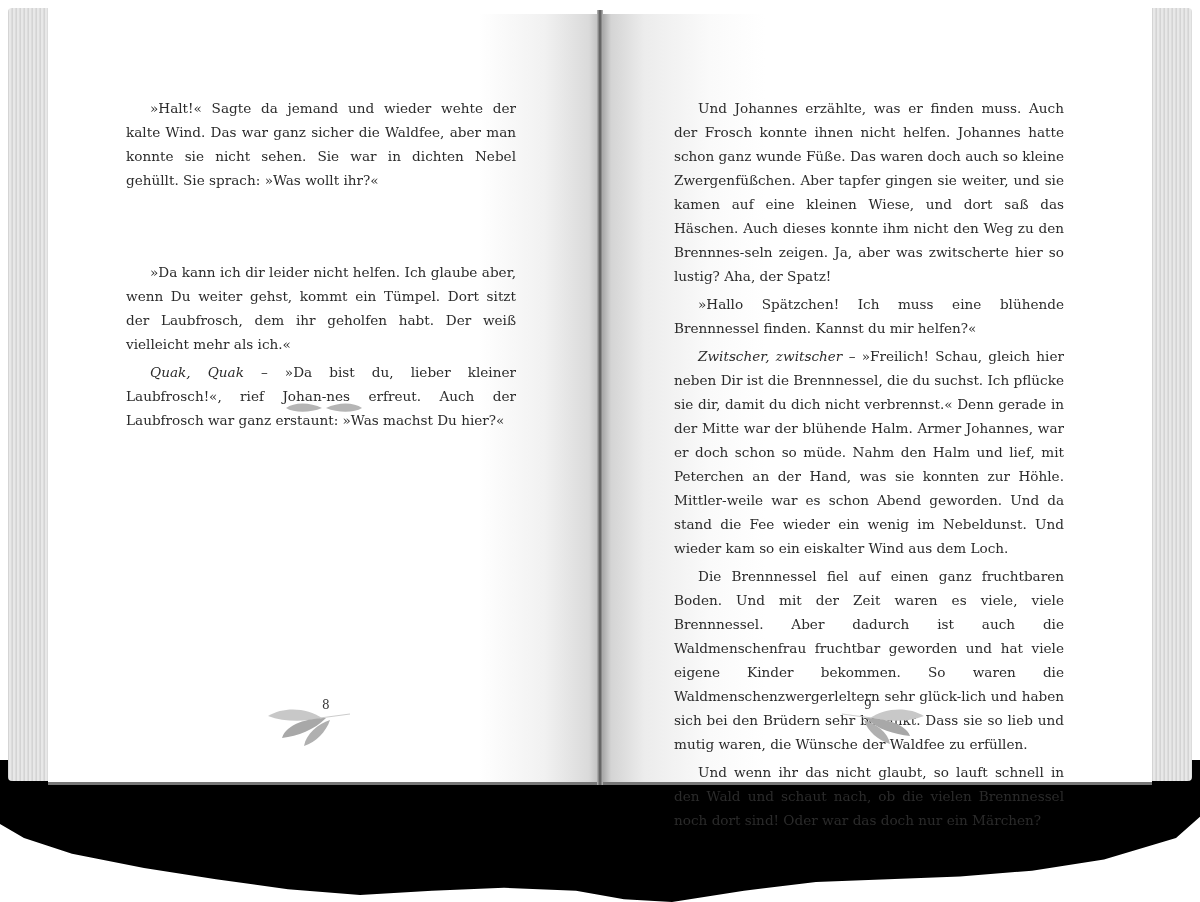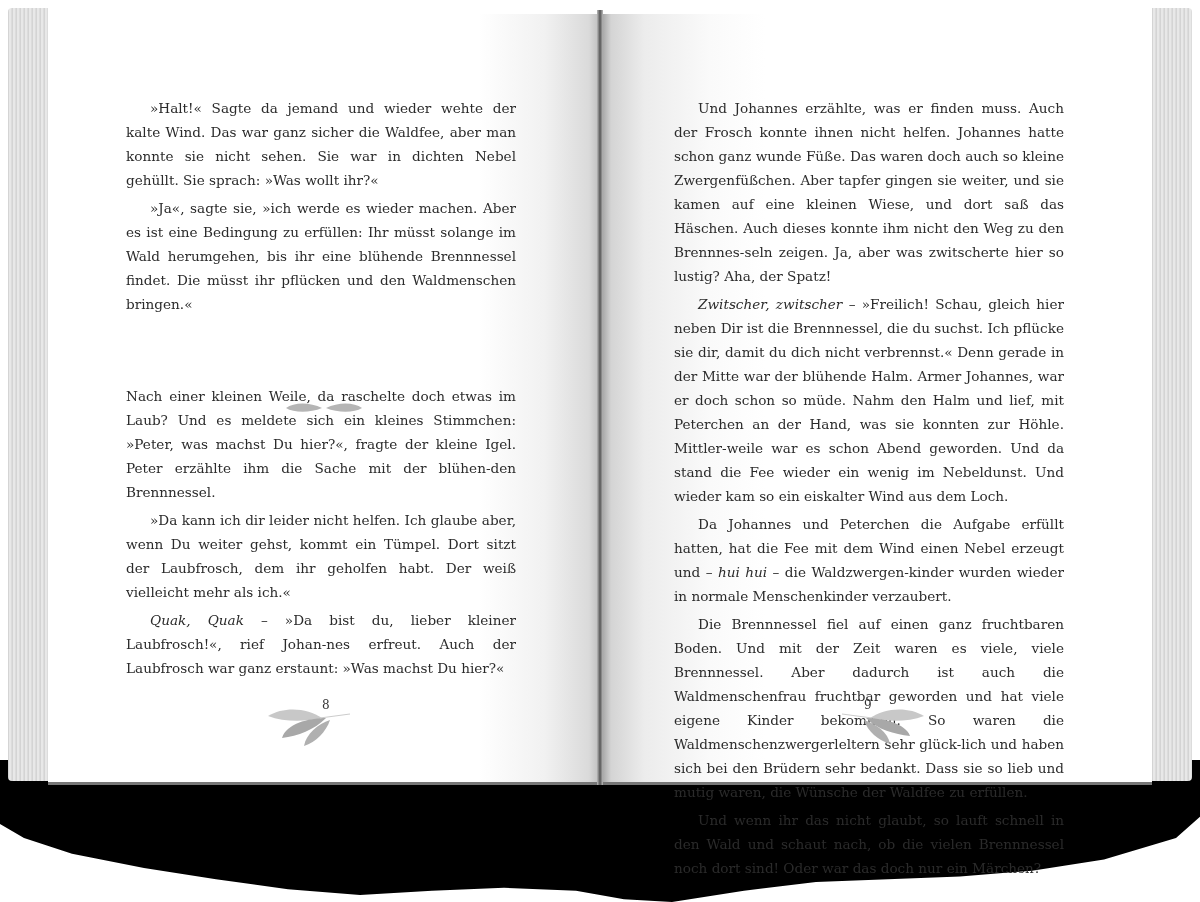--- a/index.html
+++ b/index.html
@@ -68,40 +68,38 @@
 <div class="book-edge left"></div>
 <div class="book-edge right"></div>
 
 <div class="page left"></div>
 <div class="page right"></div>
 <div class="gutter"></div>
 
 <div class="text left">
   <div id="left-s1">
       <p><span>»Halt!« Sagte da jemand und wieder wehte der kalte Wind. Das war ganz sicher die Waldfee, aber man konnte sie nicht sehen. Sie war in dichten Nebel gehüllt. Sie sprach: »Was wollt ihr?«</span></p>
-      <p><span>»Ja«, sagte sie, »ich werde es wieder machen. Aber es ist eine Bedingung zu erfüllen: Ihr müsst solange im Wald herumgehen, bis ihr eine blühende Brennnessel findet. Die müsst ihr pflücken und den Waldmenschen bringen.«</span></p>
     </div>
   <div style="height:60px"></div>
   <div id="left-s2">
-      <p class="noindent"><span>Nach einer kleinen Weile, da raschelte doch etwas im Laub? Und es meldete sich ein kleines Stimmchen: »Peter, was machst Du hier?«, fragte der kleine Igel. Peter erzählte ihm die Sache mit der blühen-den Brennnessel.</span></p>
       <p><span>»Da kann ich dir leider nicht helfen. Ich glaube aber, wenn Du weiter gehst, kommt ein Tümpel. Dort sitzt der Laubfrosch, dem ihr geholfen habt. Der weiß vielleicht mehr als ich.«</span></p>
       <p><em>Quak, Quak</em><span> – »Da bist du, lieber kleiner Laubfrosch!«, rief Johan-nes erfreut. Auch der Laubfrosch war ganz erstaunt: »Was machst Du hier?«</span></p>
     </div>
 </div>
 
 <svg class="ornament" viewBox="0 0 80 16">
   <path d="M2 8 C10 2, 26 2, 38 8 C26 13, 10 13, 2 8 Z" fill="#b5b5b5"></path>
   <path d="M78 8 C70 2, 54 2, 42 8 C54 13, 70 13, 78 8 Z" fill="#b5b5b5"></path>
 </svg>
 
 <div class="text right">
   <div id="right-s">
       <p><span>Und Johannes erzählte, was er finden muss. Auch der Frosch konnte ihnen nicht helfen. Johannes hatte schon ganz wunde Füße. Das waren doch auch so kleine Zwergenfüßchen. Aber tapfer gingen sie weiter, und sie kamen auf eine kleinen Wiese, und dort saß das Häschen. Auch dieses konnte ihm nicht den Weg zu den Brennnes-seln zeigen. Ja, aber was zwitscherte hier so lustig? Aha, der Spatz!</span></p>
+      <p><span>»Hallo Spätzchen! Ich muss eine blühende Brennnessel finden. Kannst du mir helfen?«</span></p>
       <p><em>Zwitscher, zwitscher</em><span> – »Freilich! Schau, gleich hier neben Dir ist die Brennnessel, die du suchst. Ich pflücke sie dir, damit du dich nicht verbrennst.« Denn gerade in der Mitte war der blühende Halm. Armer Johannes, war er doch schon so müde. Nahm den Halm und lief, mit Peterchen an der Hand, was sie konnten zur Höhle. Mittler-weile war es schon Abend geworden. Und da stand die Fee wieder ein wenig im Nebeldunst. Und wieder kam so ein eiskalter Wind aus dem Loch.</span></p>
-      <p><span>Da Johannes und Peterchen die Aufgabe erfüllt hatten, hat die Fee mit dem Wind einen Nebel erzeugt und – </span><em>hui hui</em><span> – die Waldzwergen-kinder wurden wieder in normale Menschenkinder verzaubert.</span></p>
       <p><span>Die Brennnessel fiel auf einen ganz fruchtbaren Boden. Und mit der Zeit waren es viele, viele Brennnessel. Aber dadurch ist auch die Waldmenschenfrau fruchtbar geworden und hat viele eigene Kinder bekommen. So waren die Waldmenschenzwergerleltern sehr glück-lich und haben sich bei den Brüdern sehr bedankt. Dass sie so lieb und mutig waren, die Wünsche der Waldfee zu erfüllen.</span></p>
       <p><span>Und wenn ihr das nicht glaubt, so lauft schnell in den Wald und schaut nach, ob die vielen Brennnessel noch dort sind! Oder war das doch nur ein Märchen?</span></p>
     </div>
 </div>
 
 <div class="folio left">
   <svg width="90" height="50" viewBox="0 0 90 50">
     <path d="M4 14 C20 4, 44 6, 58 16 C40 20, 20 20, 4 14 Z" fill="#c8c8c8"></path>
     <path d="M18 36 C22 22, 44 16, 62 16 C50 28, 34 34, 18 36 Z" fill="#a8a8a8"></path>
     <path d="M40 44 C42 32, 54 22, 66 18 C62 30, 52 40, 40 44 Z" fill="#b0b0b0"></path>

